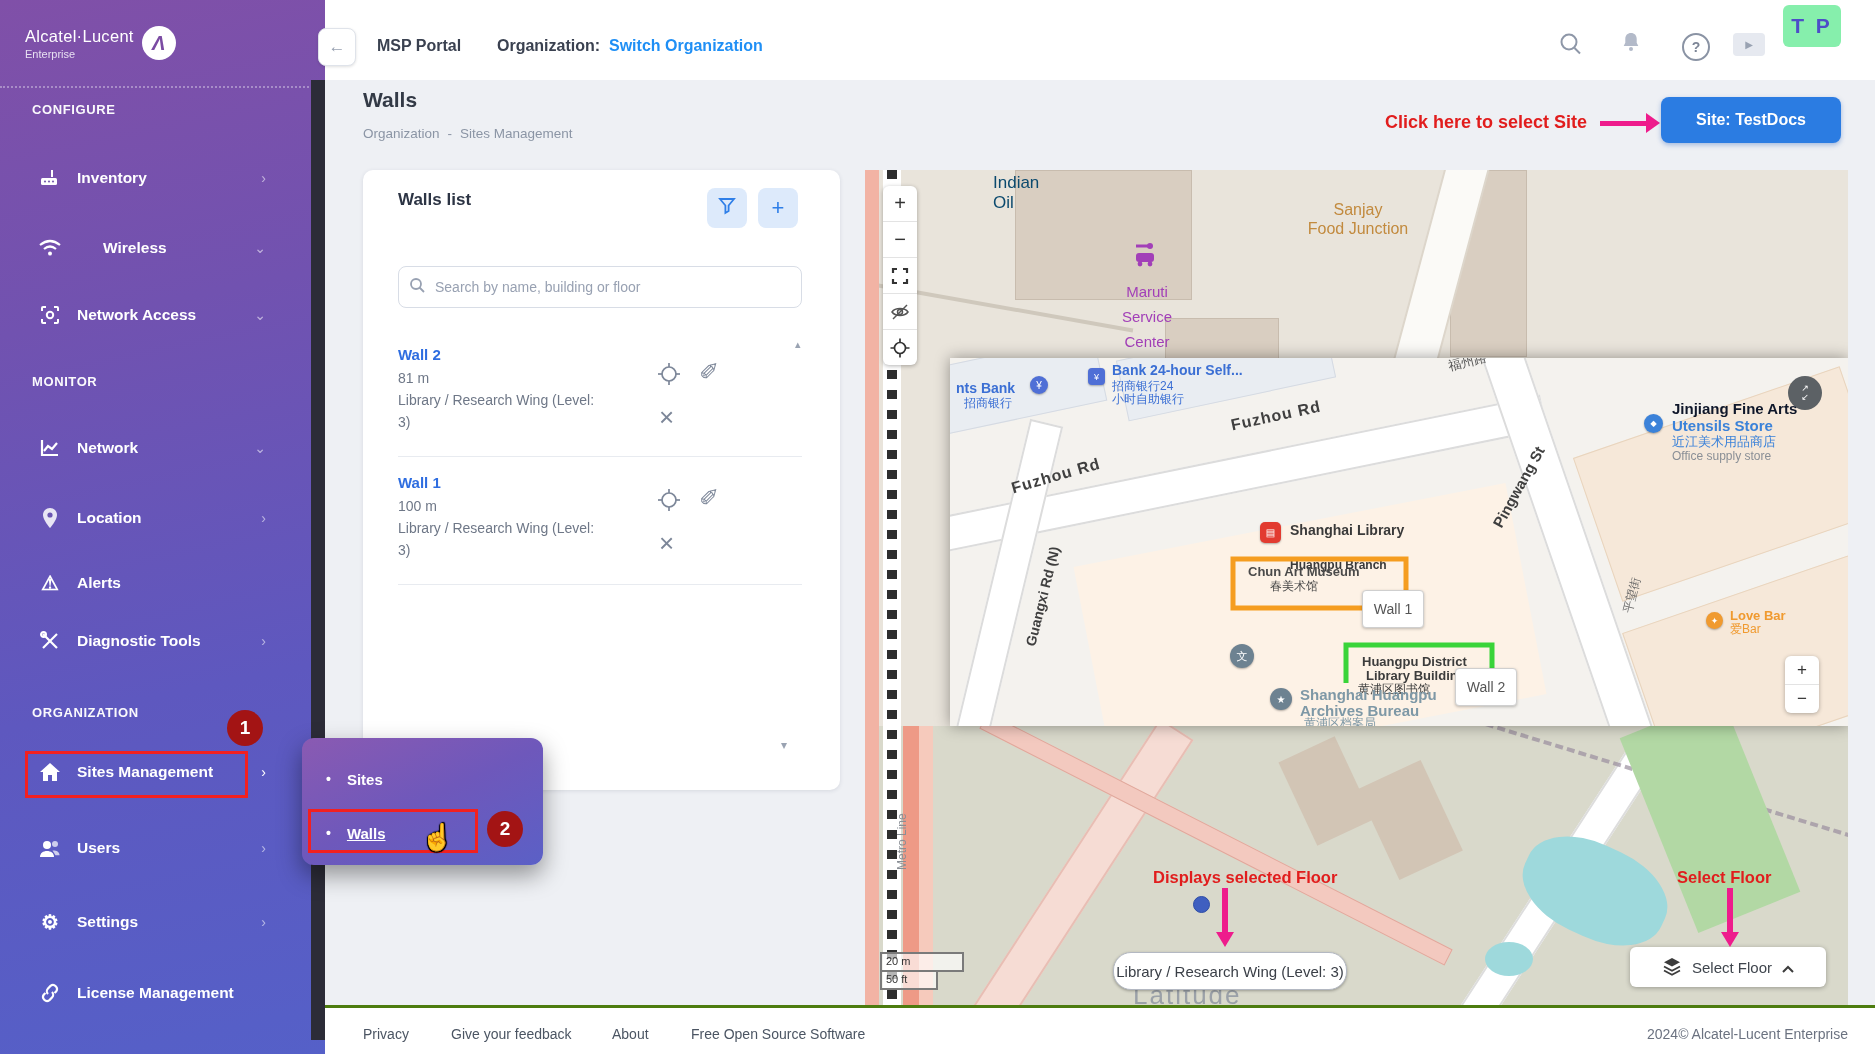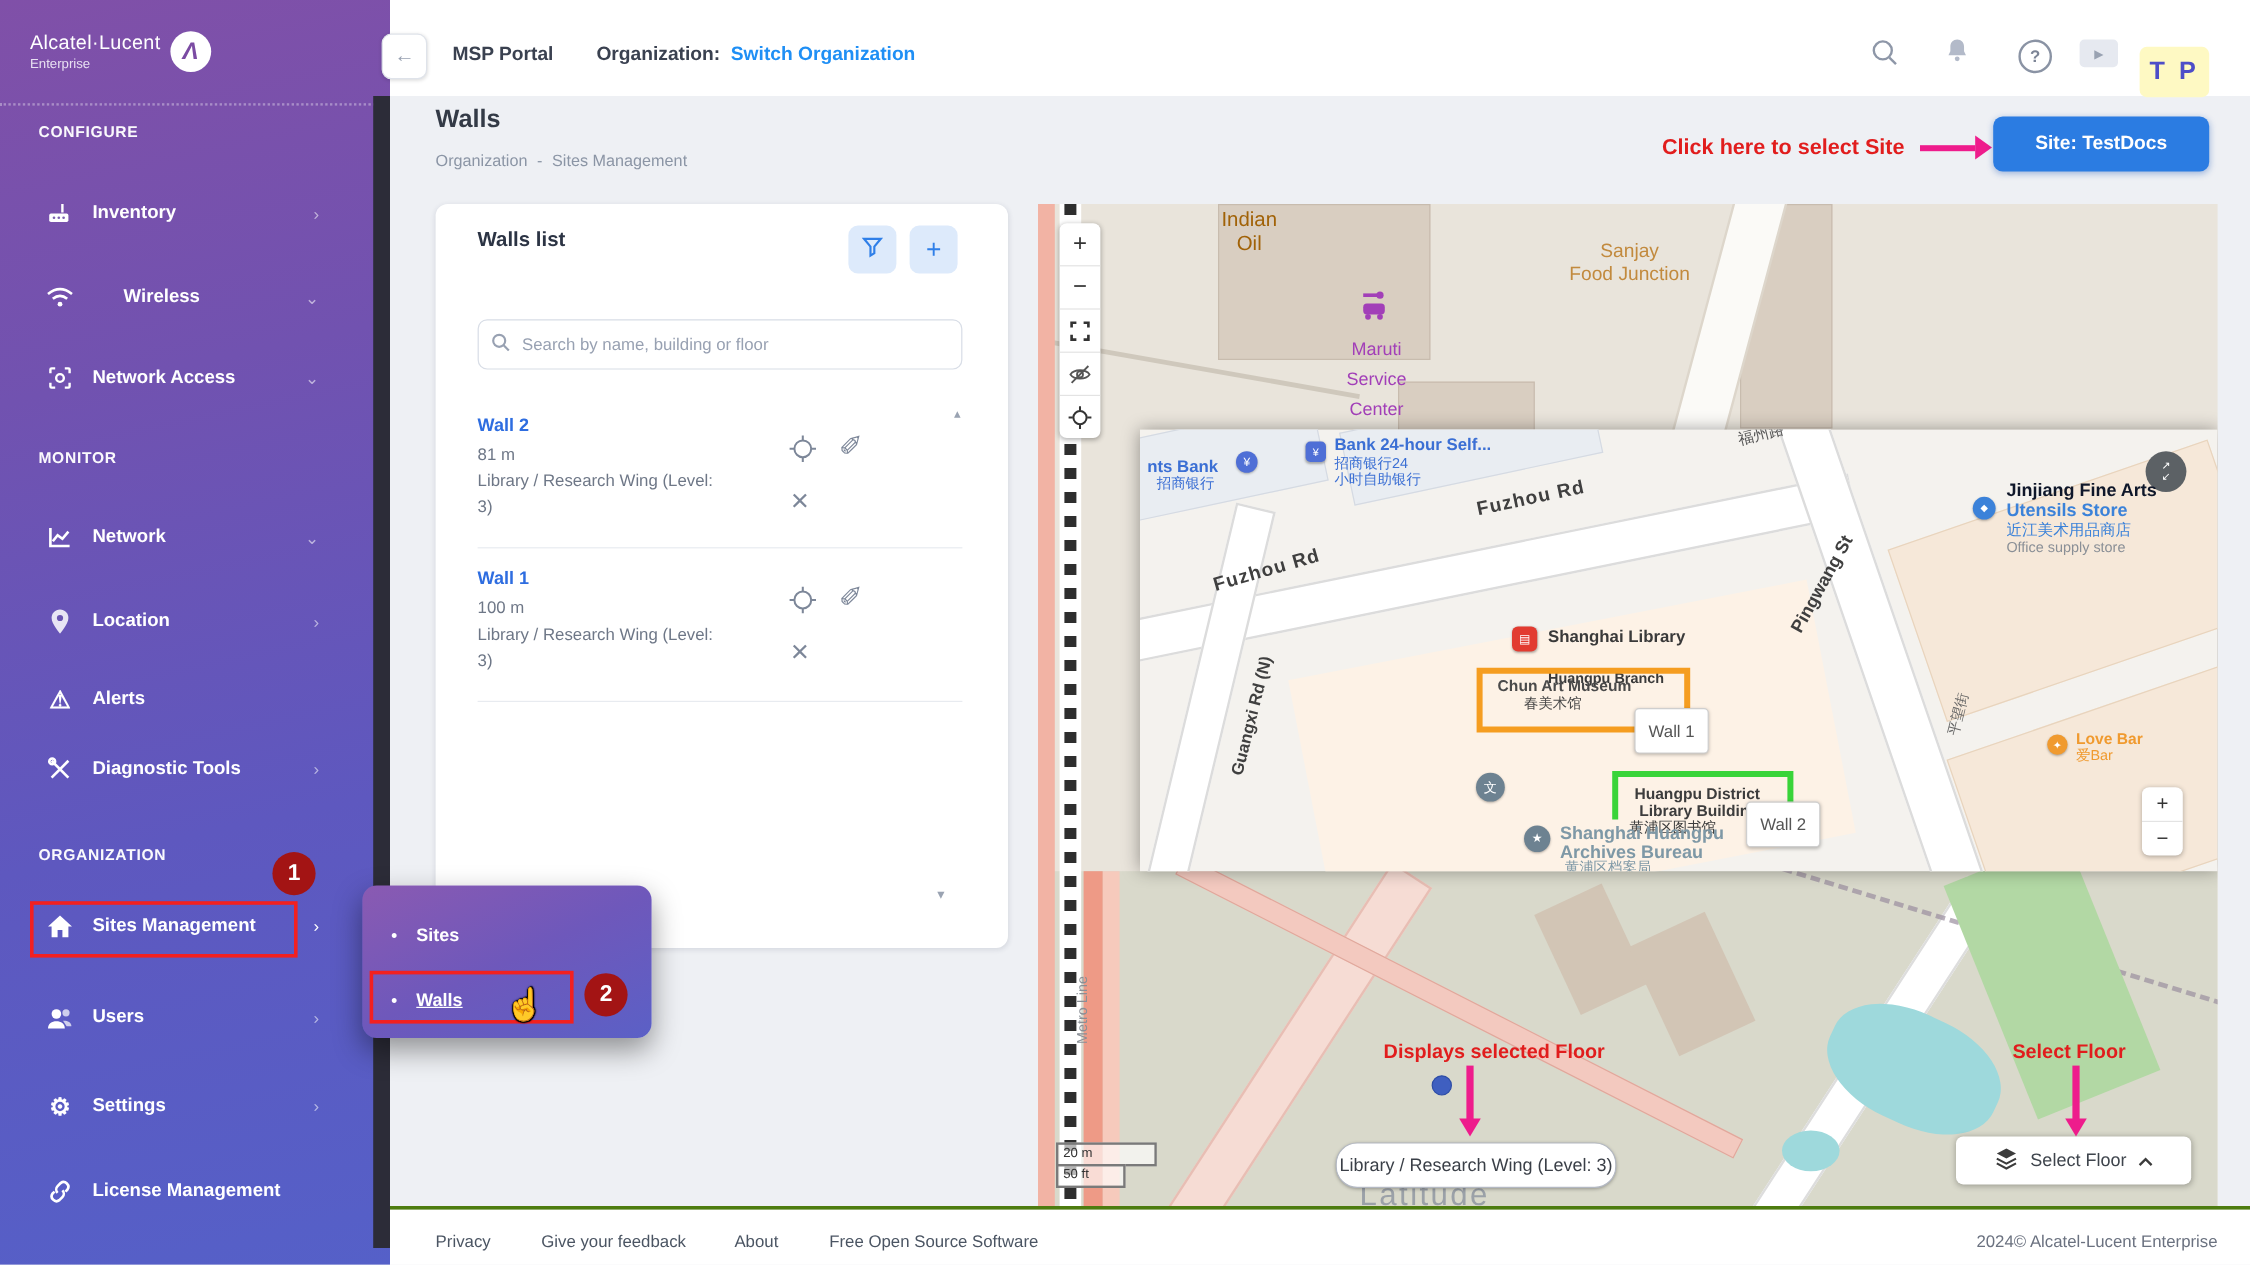--- a/index.html
+++ b/index.html
@@ -248,21 +248,21 @@
       <circle cx="11" cy="18" r="2" fill="#b3bac9"></circle>
     </svg>
 </div>
 <div class="ab icon-circle" style="left:1682px;top:33px;cursor:pointer;z-index:5;">
   <span>?</span>
 </div>
 <div class="ab" style="left:1733px;top:33px;width:32px;height:23px;background:#e6e9f0;border-radius:4px;
   display:flex;align-items:center;justify-content:center;color:#99a2b2;font-size:10px;cursor:pointer;z-index:5;">
   <span>▶</span>
 </div>
-<div class="ab" style="left:1783px;top:39px;width:58px;height:42px;background:#fef9c3;border-radius:6px;
+<div class="ab" style="left:1783px;top:5px;width:58px;height:42px;background:#86efac;border-radius:6px;
   display:flex;align-items:center;justify-content:center;color:#4d4dc8;font-size:21px;font-weight:bold;
   letter-spacing:3px;cursor:pointer;z-index:5;">T P</div>
 
 <div class="ab b" style="left:363px;top:88px;font-size:21px;color:#333a46;z-index:5;">Walls</div>
 <div class="ab f" style="left:363px;top:126px;gap:8px;z-index:5;">
   <span class="crumb">Organization</span>
   <span class="crumb">-</span>
   <span class="crumb">Sites Management</span>
 </div>
 <div class="ab annot" style="left:1385px;top:112px;font-size:18px;">Click here to select Site</div>
@@ -349,21 +349,21 @@
   <div class="ab" style="left:510px;top:600px;width:70px;height:100px;background:#d2c5b5;transform:rotate(-25deg);"></div>
 
   <div class="ab" style="left:0;top:0;width:14px;height:835px;background:#f2b3a4;"></div>
   <div class="ab" style="left:38px;top:556px;width:16px;height:279px;background:#ee9a86;"></div>
   <div class="ab" style="left:54px;top:556px;width:14px;height:279px;background:#f6cabc;"></div>
   <div class="ab" style="left:18px;top:0;width:18px;height:835px;background:#fff;">
     <div style="margin:0 4px;width:10px;height:100%;background:repeating-linear-gradient(180deg,#2e2e2e 0 9px,#fff 9px 20px);"></div>
   </div>
   <div class="ab" style="left:30px;top:700px;transform:rotate(-90deg);transform-origin:left top;font-size:12px;color:#8a8f96;">Metro Line</div>
 
-  <div class="mlab" style="left:128px;top:3px;width:96px;text-align:center;color:#a16207;font-size:17px;">
+  <div class="mlab" style="left:128px;top:3px;width:96px;color:#0c4a6e;font-size:17px;">
     <div>Indian</div>
       <div>Oil</div>
   </div>
   <div class="mlab" style="left:408px;top:30px;width:170px;text-align:center;color:#c28a3e;font-size:16px;">
     <div>Sanjay</div>
       <div>Food Junction</div>
   </div>
   <div class="ab" style="left:265px;top:70px;">
     <svg width="30" height="30">
         <path d="M6 6h12" stroke="#a23fb8" stroke-width="3"></path>

